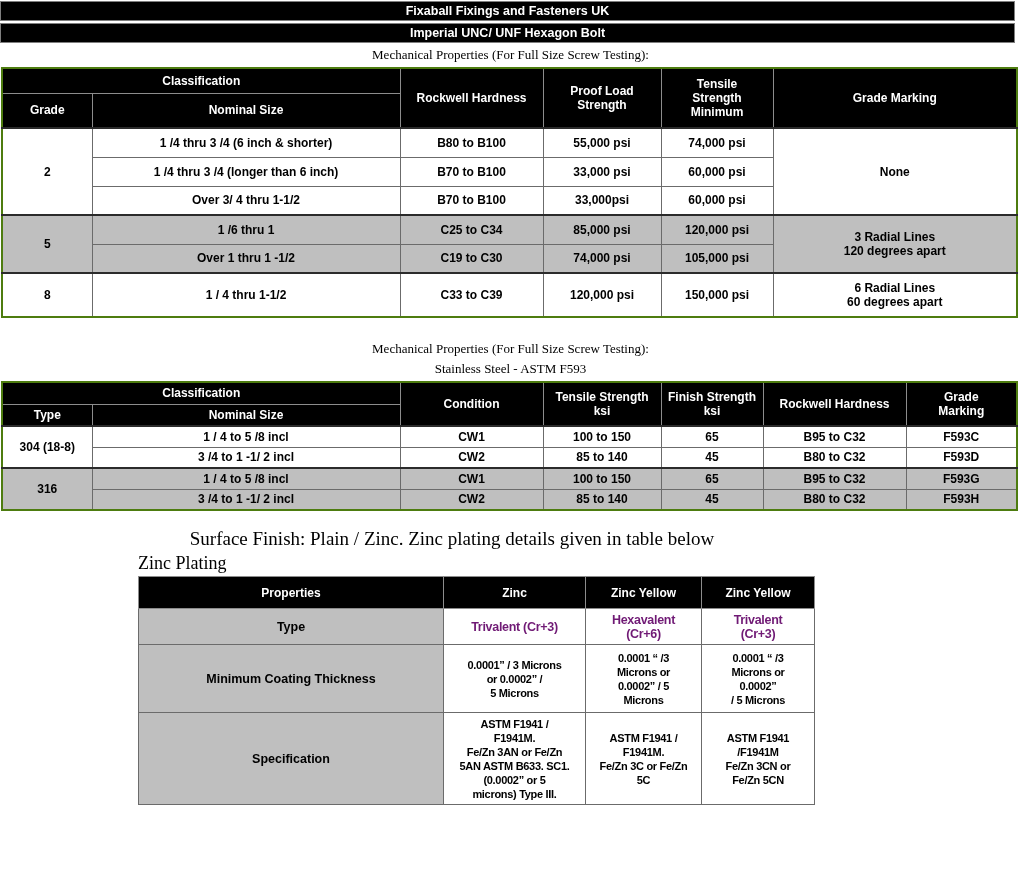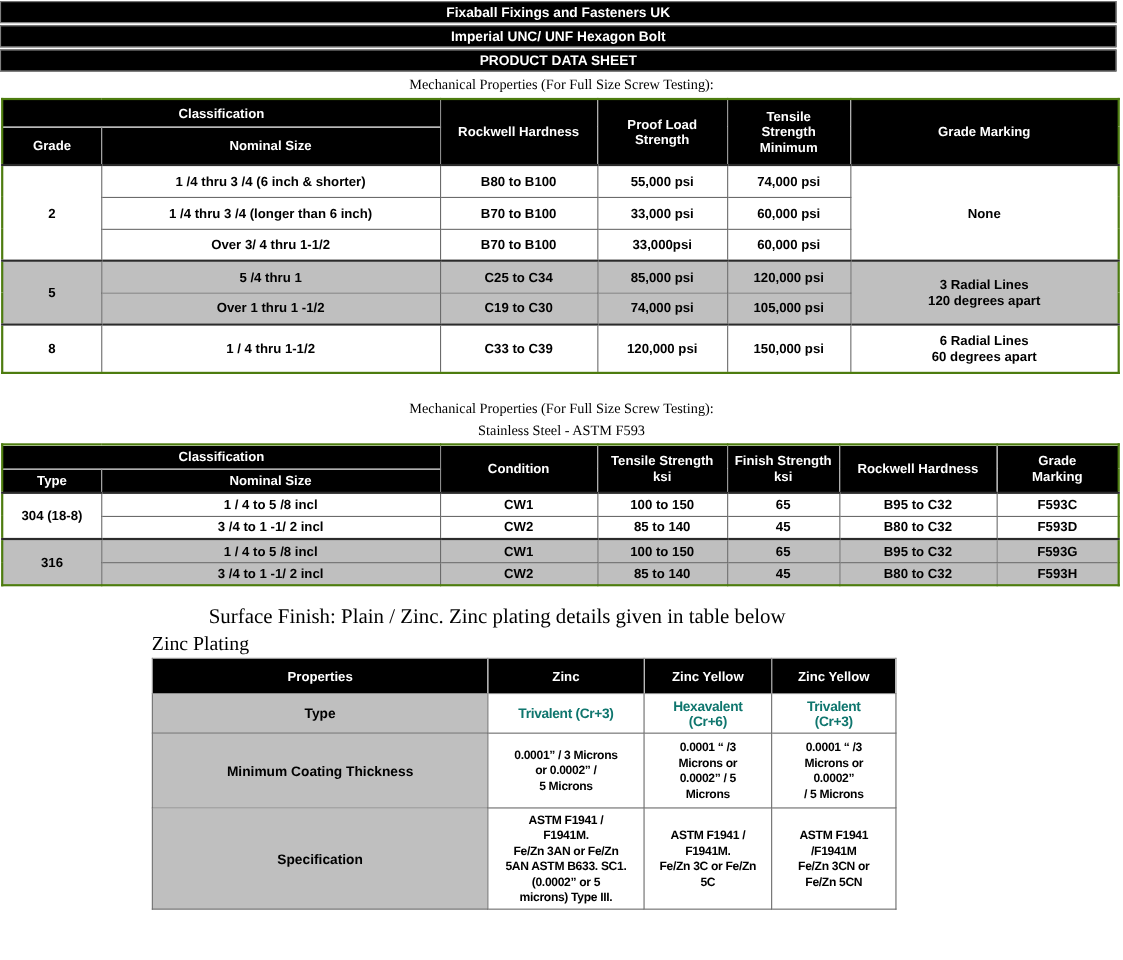--- a/index.html
+++ b/index.html
@@ -43,33 +43,32 @@
     font-size: 19px; line-height: 25px; text-align: center; margin: 0;
   }
   .zinc-title {
     font-family: "Liberation Serif", serif; font-weight: 400;
     font-size: 18px; line-height: 24px; text-align: left; margin: 0;
   }
   .t3 { width: 676px; border: 1px solid #2b2b2b; margin-top: 1px; }
   .t3 th { font-size: 12px; }
   .t3 td { font-size: 11px; line-height: 14px; letter-spacing: -0.3px; }
   .t3 td.prop { background: #bfbfbf; font-size: 12.5px; letter-spacing: 0; }
-  .t3 td.red { color: #0f766e; font-size: 12.5px; }
+  .t3 td.red { color: #701a75; font-size: 12.5px; }
   .t3 td.mid { font-size: 12px; }
   .rh20 { height: 32px; } .rh36 { height: 36px; } .rh68 { height: 68px; } .rh92 { height: 92px; }
 </style>
 </head>
 <body>
 
 <div class="page">
 
   <div class="bars">
     <div class="bar">Fixaball Fixings and Fasteners UK</div>
     <div class="bar">Imperial UNC/ UNF Hexagon Bolt</div>
-    <div class="bar">PRODUCT DATA SHEET</div>
   </div>
 
   <p class="sec-title title-steel">Mechanical Properties (For Full Size Screw Testing):</p>
 
   <table class="t1">
     <colgroup>
       <col style="width:90px">
         <col style="width:308px">
         <col style="width:143px">
       <col style="width:118px">
@@ -108,21 +107,21 @@
         <td>60,000 psi</td>
       </tr>
       <tr class="h29">
         <td>Over 3/ 4 thru 1-1/2</td>
         <td>B70 to B100</td>
         <td>33,000psi</td>
         <td>60,000 psi</td>
       </tr>
       <tr class="h29 group-start shaded">
         <td rowspan="2">5</td>
-        <td>5 /4 thru 1</td>
+        <td>1 /6 thru 1</td>
         <td>C25 to C34</td>
         <td>85,000 psi</td>
         <td>120,000 psi</td>
         <td rowspan="2">3 Radial Lines
 120 degrees apart</td>
       </tr>
       <tr class="h29 shaded">
         <td>Over 1 thru 1 -1/2</td>
         <td>C19 to C30</td>
         <td>74,000 psi</td>

